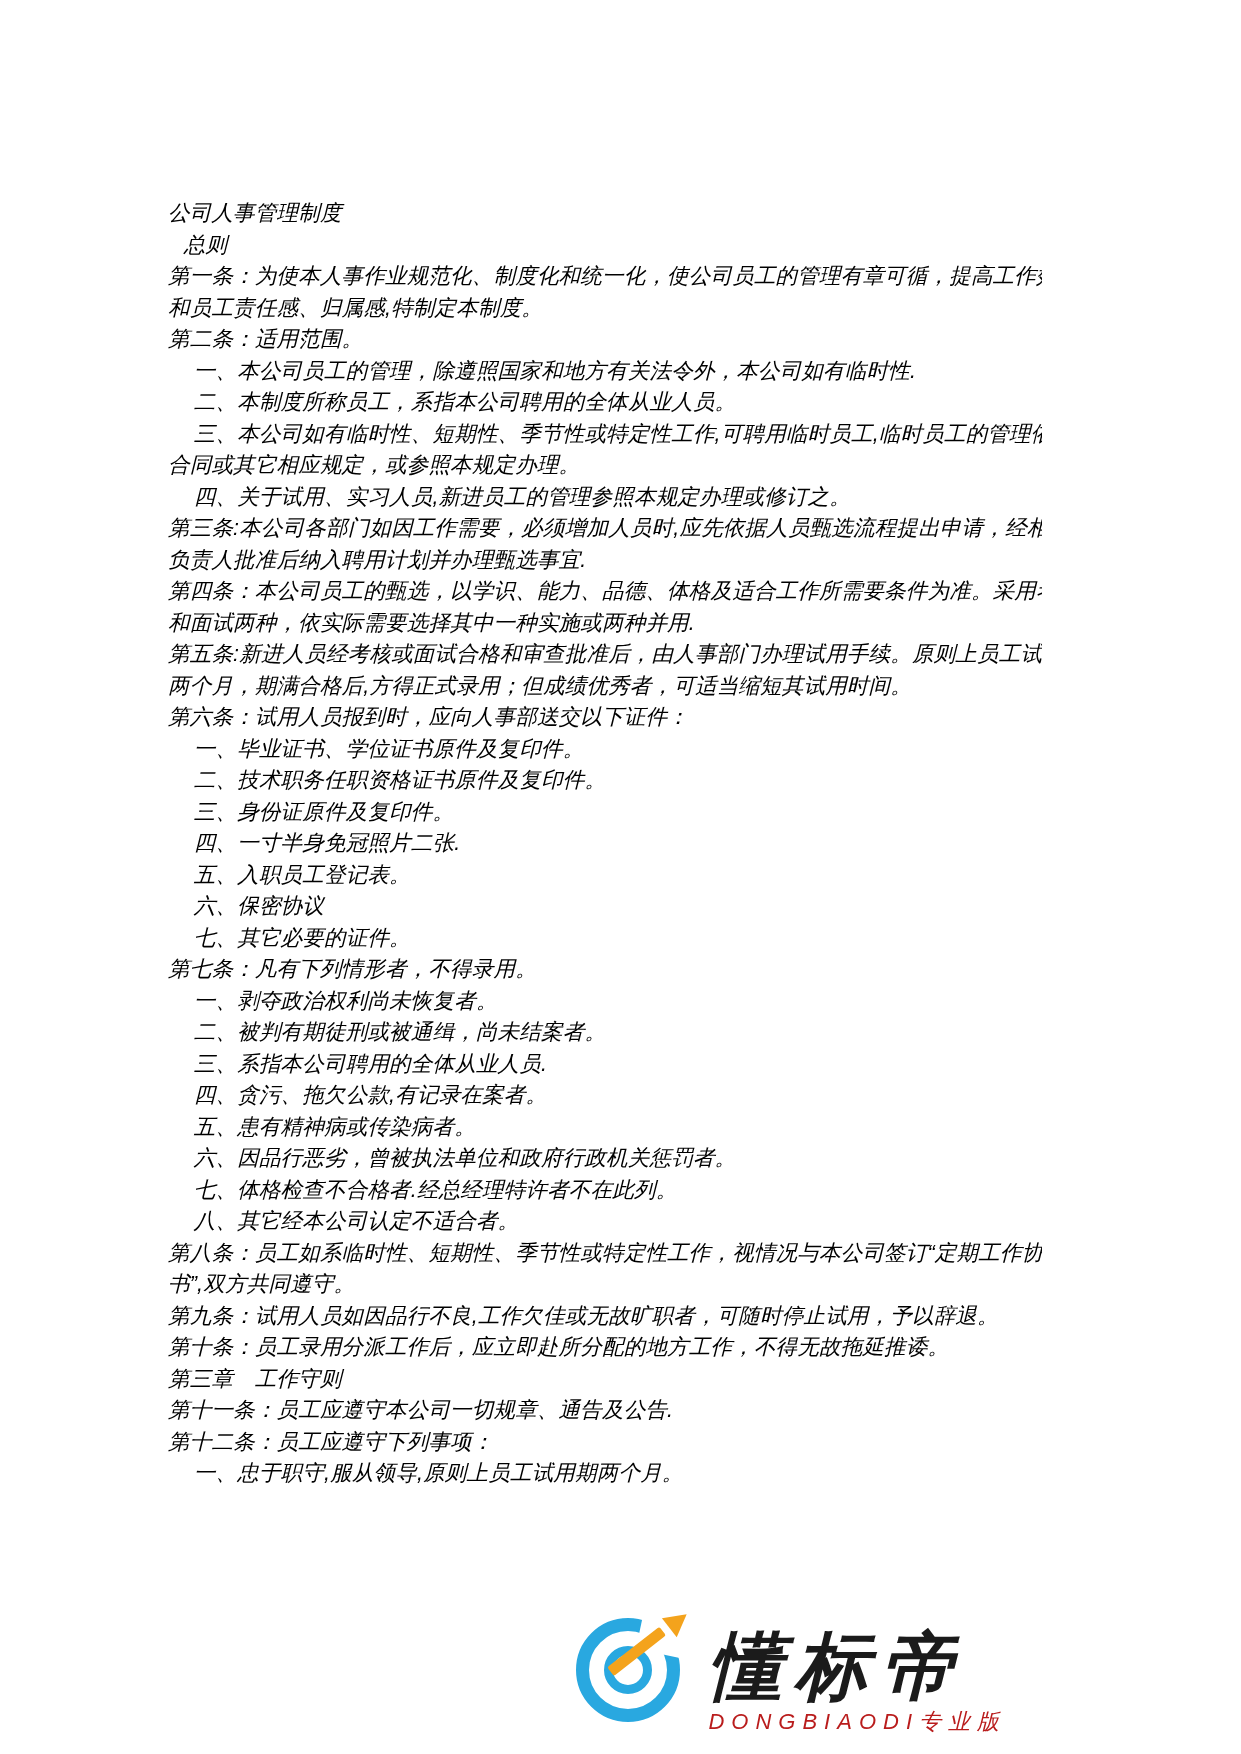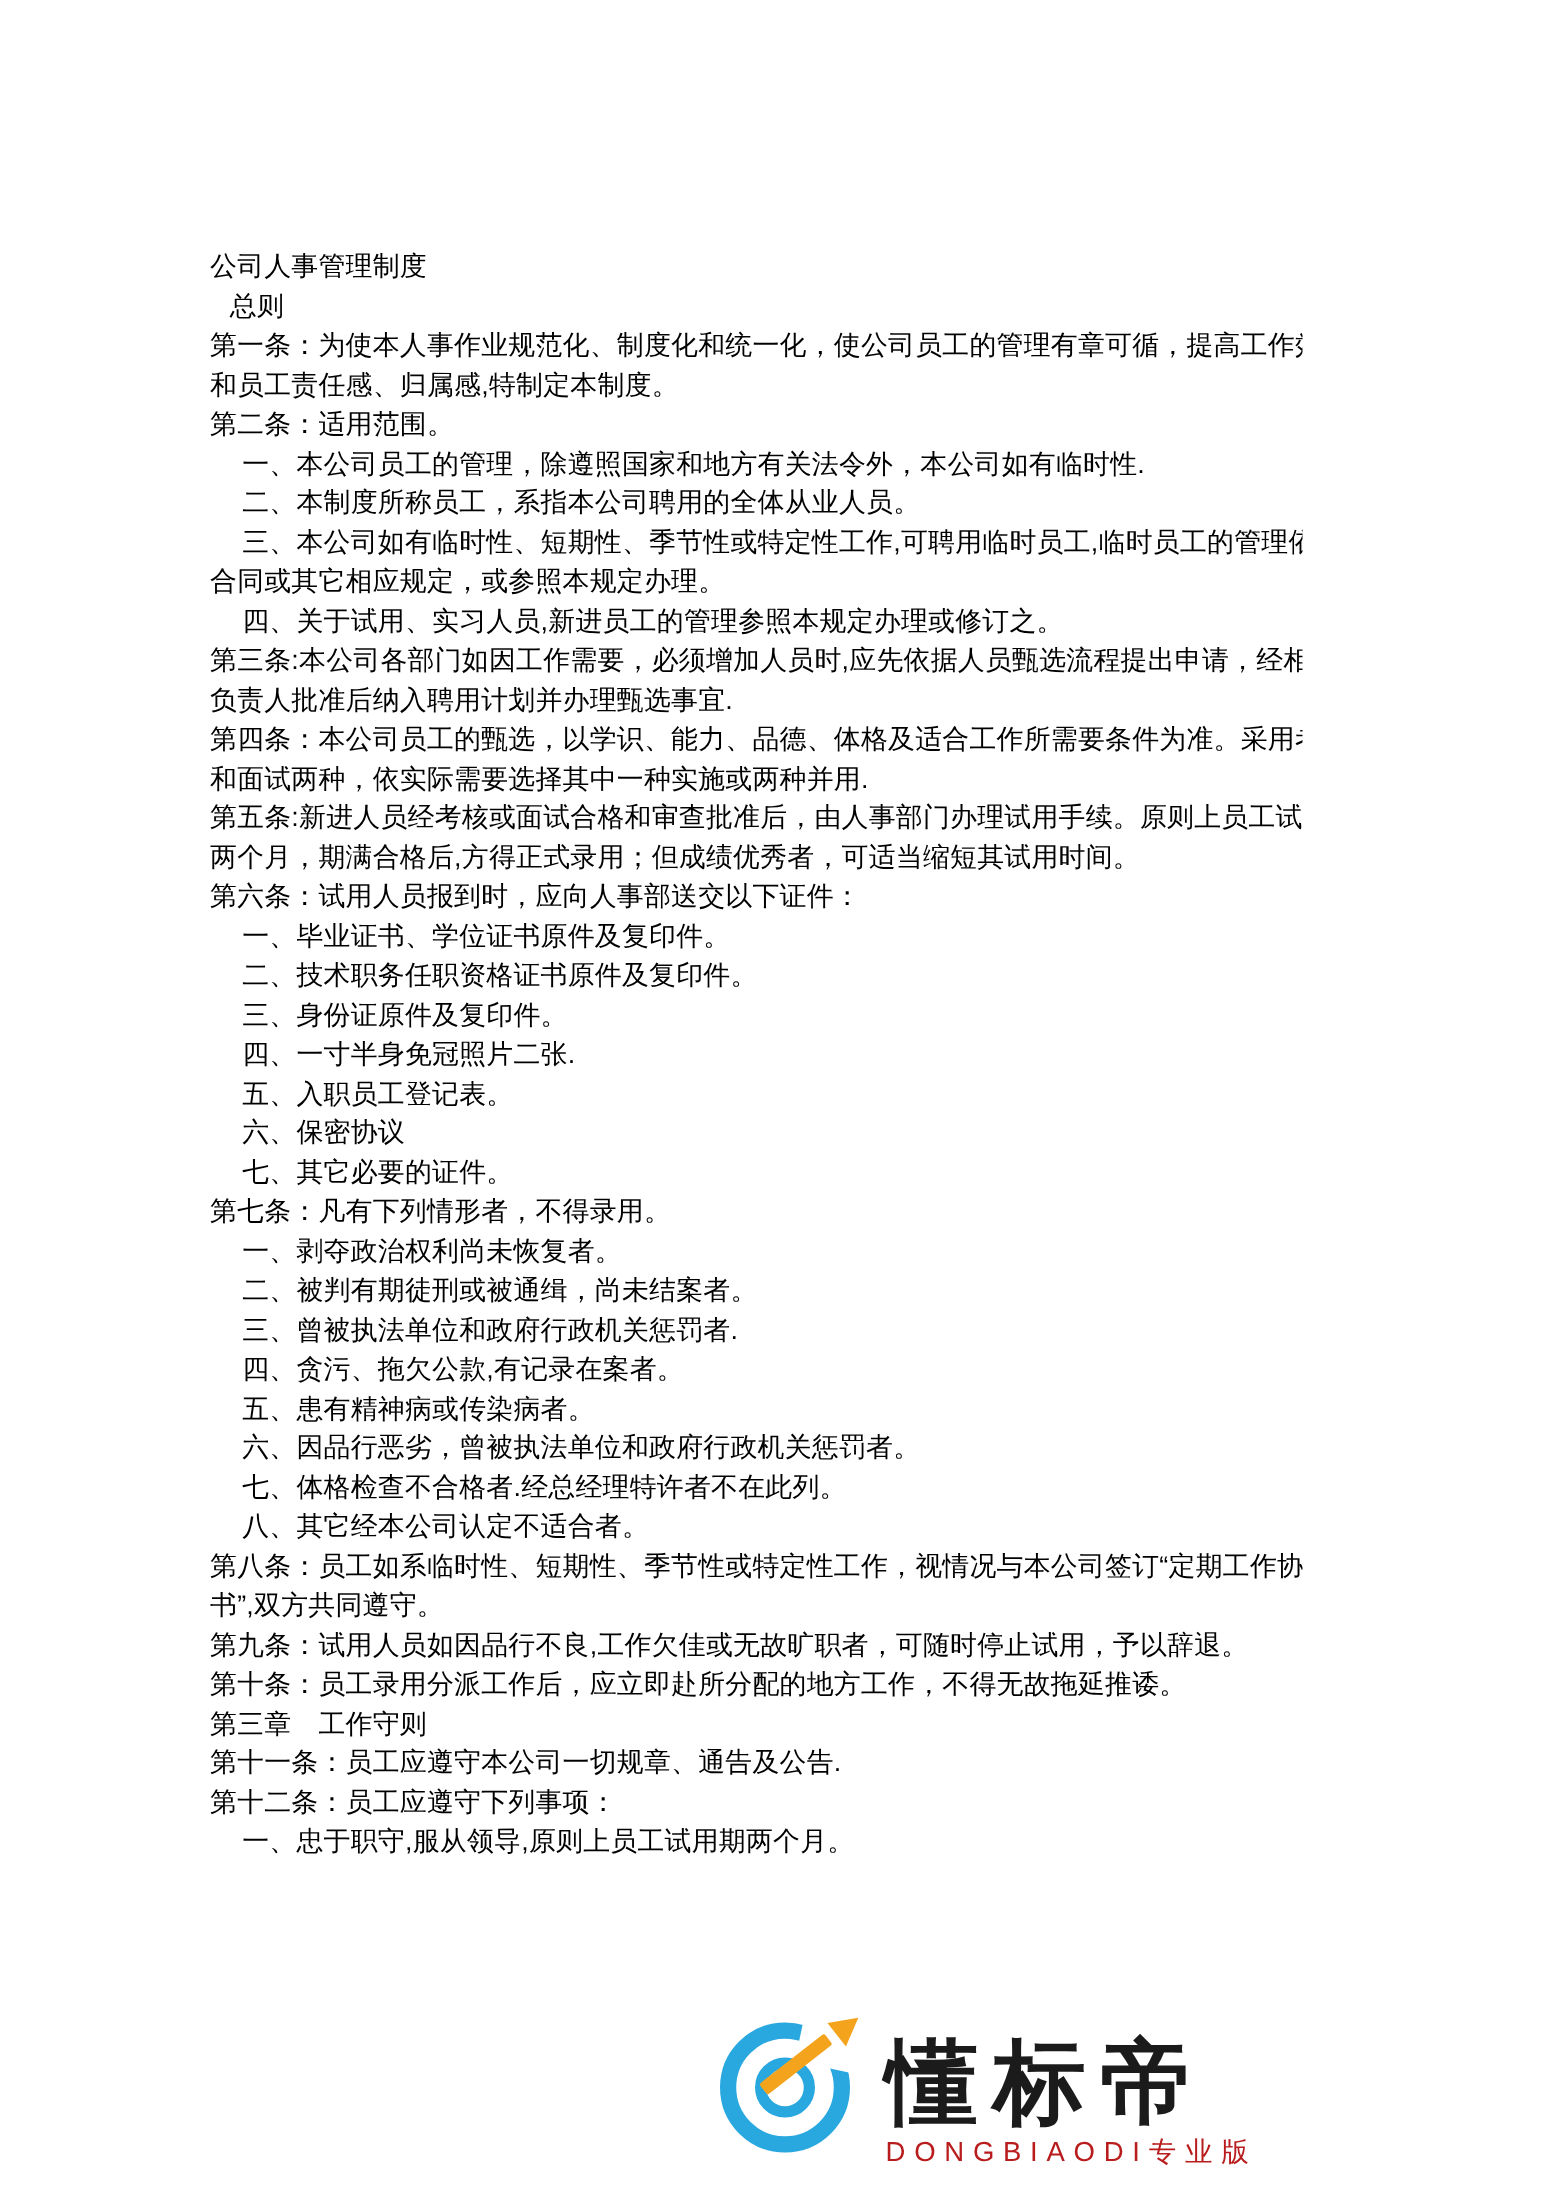--- a/index.html
+++ b/index.html
@@ -11,20 +11,21 @@
     font-family: "Liberation Sans", "DejaVu Sans", sans-serif;
     color: #000000;
   }
   .page {
     position: relative;
     width: 1042px;
     height: 1754px;
     background: #ffffff;
     overflow: hidden;
     box-sizing: border-box;
+    font-style: italic;
   }
   .doc-body {
     position: absolute;
     left: 168px;
     top: 198px;
     width: 920px;
   }
   .line {
     font-size: 21.5px;
     line-height: 31.5px;
@@ -164,21 +165,21 @@
     <p class="line item">一、毕业证书、学位证书原件及复印件。</p>
     <p class="line item">二、技术职务任职资格证书原件及复印件。</p>
     <p class="line item">三、身份证原件及复印件。</p>
     <p class="line item">四、一寸半身免冠照片二张.</p>
     <p class="line item">五、入职员工登记表。</p>
     <p class="line item">六、保密协议</p>
     <p class="line item">七、其它必要的证件。</p>
     <p class="line para">第七条：凡有下列情形者，不得录用。</p>
     <p class="line item">一、剥夺政治权利尚未恢复者。</p>
     <p class="line item">二、被判有期徒刑或被通缉，尚未结案者。</p>
-    <p class="line item">三、曾被执法单位和政府行政机关惩罚者.</p>
+    <p class="line item">三、系指本公司聘用的全体从业人员.</p>
     <p class="line item">四、贪污、拖欠公款,有记录在案者。</p>
     <p class="line item">五、患有精神病或传染病者。</p>
     <p class="line item">六、因品行恶劣，曾被执法单位和政府行政机关惩罚者。</p>
     <p class="line item">七、体格检查不合格者.经总经理特许者不在此列。</p>
     <p class="line item">八、其它经本公司认定不适合者。</p>
     <p class="line para">第八条：员工如系临时性、短期性、季节性或特定性工作，视情况与本公司签订“定期工作协议书”,双方共同遵守。</p>
     <p class="line para">第九条：试用人员如因品行不良,工作欠佳或无故旷职者，可随时停止试用，予以辞退。</p>
     <p class="line para">第十条：员工录用分派工作后，应立即赴所分配的地方工作，不得无故拖延推诿。</p>
     <p class="line para">第三章　工作守则</p>
     <p class="line para">第十一条：员工应遵守本公司一切规章、通告及公告.</p>

